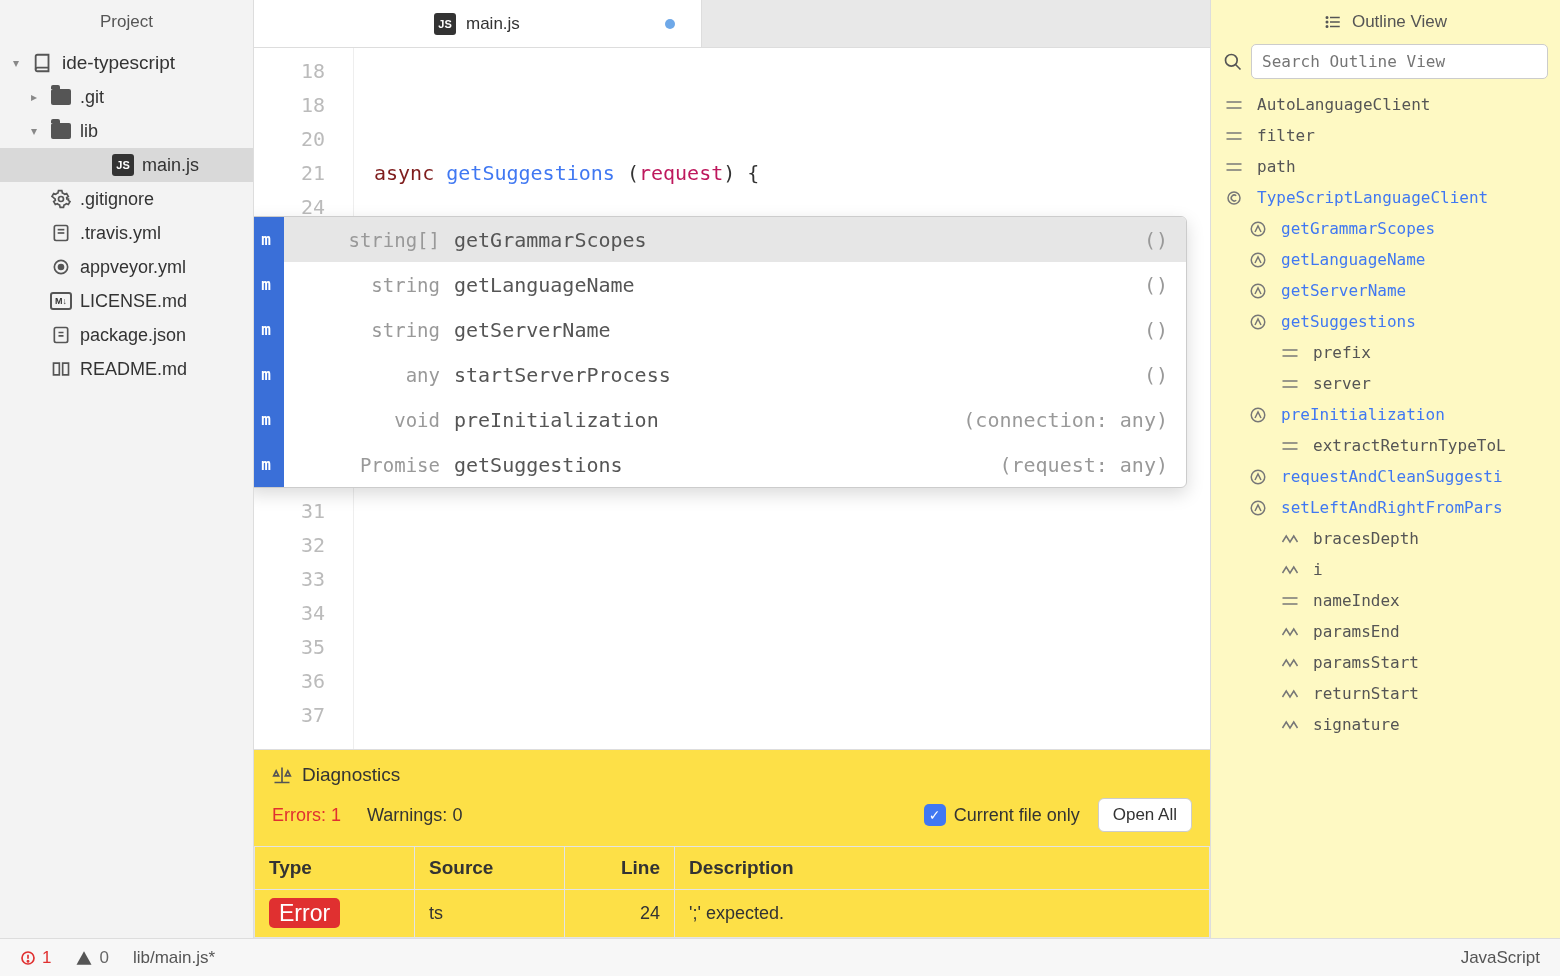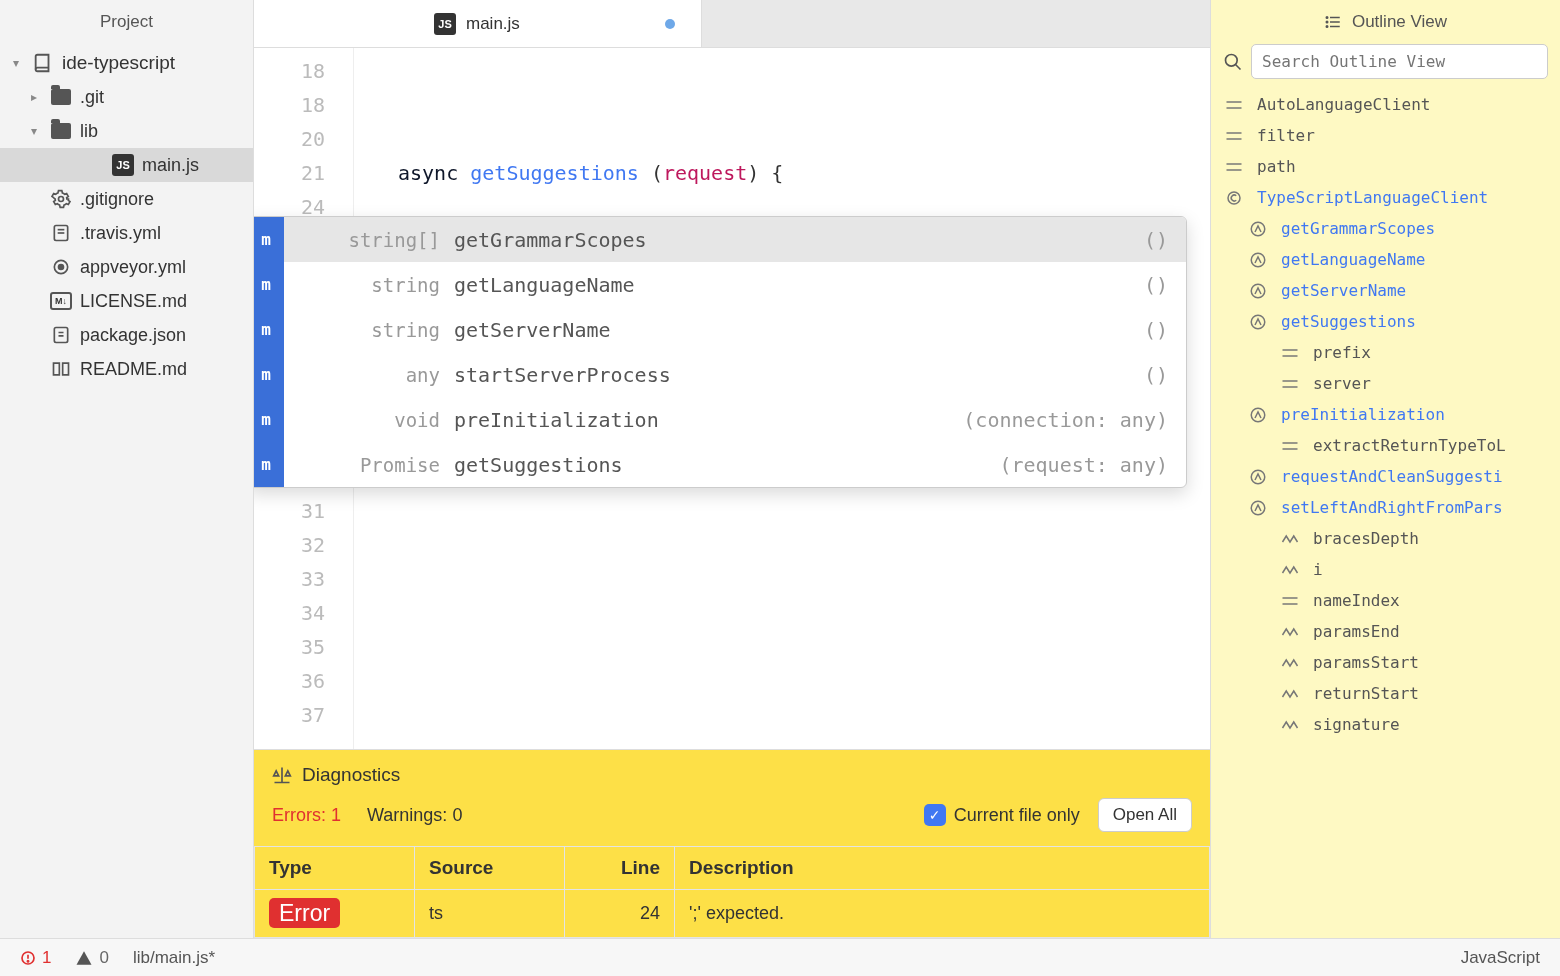--- a/index.html
+++ b/index.html
@@ -105,21 +105,21 @@
 .code {
   flex: 1;
   padding: 6px 0 6px 20px;
   font-family: "SF Mono", Menlo, monospace;
   font-size: 20px;
   line-height: 34px;
   white-space: pre;
   overflow: hidden;
 }
 .code .line { height:34px; white-space: pre; }
-.kw { color: #0f172a; margin-left: 24px; }
+.kw { color: #7f1d1d; }
 .fn { color: #4078f2; }
 .var { color: #be185d; }
 
 
 .ac {
   position: absolute;
   left: -7px;
   top: 168px;
   width: 940px;
   background: #fff;

